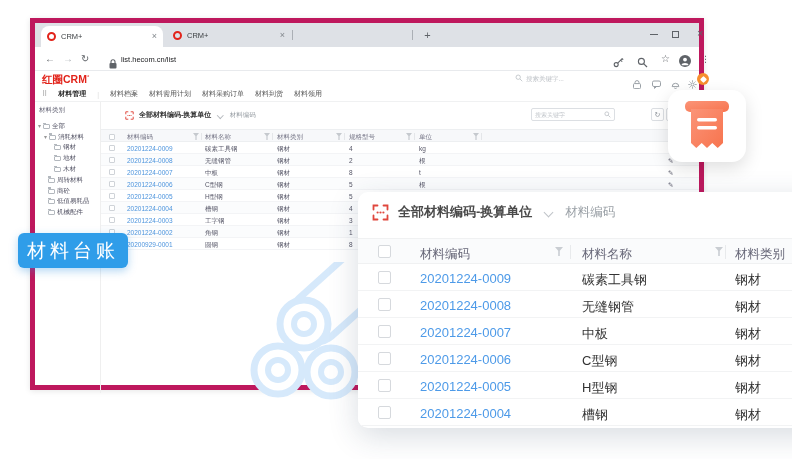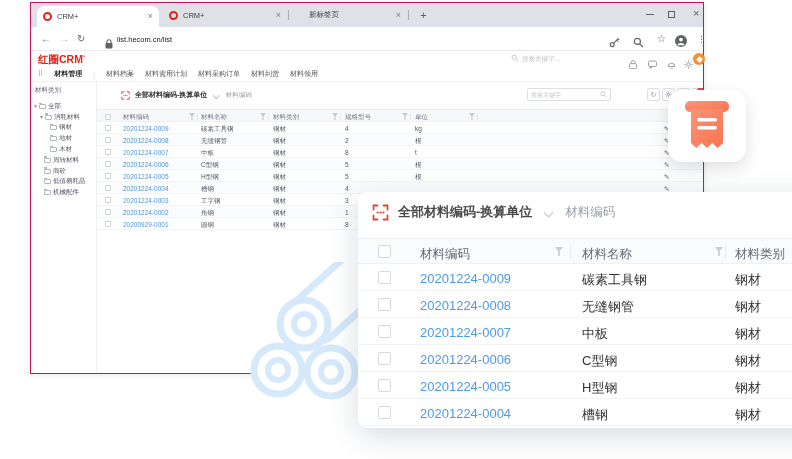--- a/index.html
+++ b/index.html
@@ -1,22 +1,22 @@
 <!DOCTYPE html>
 <html><head>
 <meta charset="utf-8">
 <style>
   html,body{margin:0;padding:0;background:#fff;}
   .stage{position:relative;width:792px;height:459px;background:#fff;overflow:hidden;
          font-family:"Liberation Sans","DejaVu Sans",sans-serif;-webkit-font-smoothing:antialiased;}
   .stage *{box-sizing:border-box;}
 
   
-  .bwin{position:absolute;left:30px;top:2px;width:674px;height:372px;background:#fff;
-        border:1px solid #be185d;box-shadow:0 1px 6px rgba(0,0,0,.10);z-index:1;}
+  .bwin{position:absolute;left:30px;top:18px;width:674px;height:372px;background:#fff;
+        border:5px solid #be185d;box-shadow:0 1px 6px rgba(0,0,0,.10);z-index:1;}
   .tabstrip{position:absolute;left:0;top:0;right:0;height:24px;background:#DEE1E6;}
   .tab{position:absolute;display:flex;align-items:center;}
   .tab.active{left:6px;top:3px;width:122px;height:21px;background:#fff;border-radius:8px 8px 0 0;padding:0 6px;}
   .tab.inactive{top:0;height:24px;padding:0 6px;}
   .favicon{width:9px;height:9px;border:2.2px solid #E2231A;border-radius:50%;flex:0 0 auto;}
   .tabtitle{font-size:7.5px;color:#3C4043;margin-left:5px;white-space:nowrap;overflow:hidden;}
   .tabclose{margin-left:auto;font-size:9px;line-height:9px;color:#80868B;}
   .tabclose::before{content:"\00D7";}
   .tsep{position:absolute;top:7px;width:1px;height:10px;background:#ABAFB5;}
   .newtab{position:absolute;left:386px;top:6px;width:13px;height:13px;text-align:center;
@@ -148,24 +148,20 @@
         <span class="favicon"></span>
         <span class="tabtitle">CRM+</span>
         <span class="tabclose"></span>
       </div>
       <div class="tab inactive" style="left:132px;width:124px;">
         <span class="favicon"></span>
         <span class="tabtitle">CRM+</span>
         <span class="tabclose"></span>
       </div>
       <div class="tsep" style="left:257px;"></div>
-      <div class="tab inactive" style="left:258px;width:118px;">
-        <span class="tabtitle" style="margin-left:14px;">新标签页</span>
-        <span class="tabclose"></span>
-      </div>
       <div class="tsep" style="left:377px;"></div>
       <div class="newtab"></div>
       <div class="winctl">
         <span class="w-min"></span>
         <span class="w-max"></span>
         <span class="w-close"></span>
       </div>
     </div>
 
     <div class="addrbar">
@@ -441,20 +437,21 @@
         <circle cx="91" cy="110" r="24"></circle>
       </g>
       <g stroke="#D6E9FB" stroke-width="6" fill="#FFFFFF">
         <circle cx="64" cy="62" r="10"></circle>
         <circle cx="38" cy="108" r="10"></circle>
         <circle cx="91" cy="110" r="10"></circle>
       </g>
     </svg>
   </div>
 
+  <div class="badge">材料台账</div>
 
   <div class="ocard">
     <div class="ohead">
       <svg width="17" height="17" viewBox="0 0 17 17">
           <path d="M1.5 5.5V1.5H5.5 M11.5 1.5H15.5V5.5 M15.5 11.5V15.5H11.5 M5.5 15.5H1.5V11.5" fill="none" stroke="#E0473D" stroke-width="1.8" stroke-linecap="round"></path>
           <circle cx="5.6" cy="8.5" r="1.1" fill="#E0473D"></circle>
           <circle cx="8.5" cy="8.5" r="1.1" fill="#E0473D"></circle>
           <circle cx="11.4" cy="8.5" r="1.1" fill="#E0473D"></circle>
         </svg>
       <span class="otitle">全部材料编码-换算单位</span>

